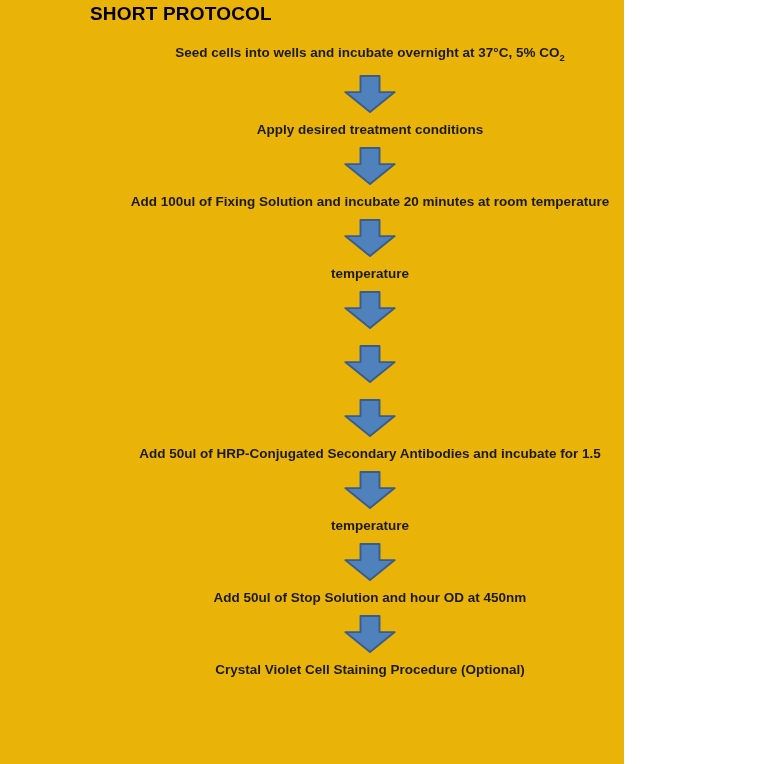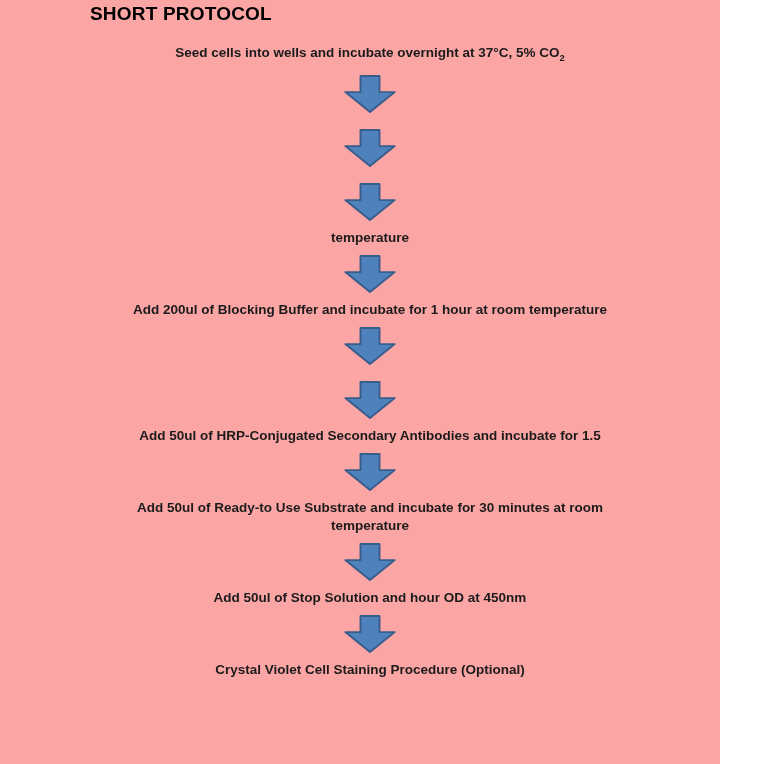--- a/index.html
+++ b/index.html
@@ -3,23 +3,23 @@
 <meta charset="utf-8">
 <style>
   html, body {
     margin: 0;
     padding: 0;
     background: #ffffff;
     font-family: "Liberation Sans", "DejaVu Sans", sans-serif;
   }
   #canvas {
     position: relative;
-    width: 720px;
+    width: 624px;
     height: 764px;
-    background: #fca5a5;
+    background: #eab308;
     overflow: hidden;
   }
   .title {
     position: absolute;
     left: 90px;
     top: 3px;
     font-size: 19px;
     font-weight: bold;
     color: #000000;
     letter-spacing: 0.2px;
@@ -67,61 +67,63 @@
   <div class="flow">
 
     <div class="step">
       <div class="line"><span>Seed cells into wells and incubate overnight at 37°C, 5% CO</span><sub>2</sub></div>
     </div>
 
     <svg class="arrow" viewBox="0 0 54 40">
       <polygon points="17,1 37,1 37,18 53,18 27,39 1,18 17,18" stroke-width="2" stroke-linejoin="round" stroke="#385d8a" fill="#4f81bd"></polygon>
     </svg>
 
+    <div class="step">
+      <div class="line">Apply desired treatment conditions</div>
+    </div>
 
     <svg class="arrow" viewBox="0 0 54 40">
       <polygon points="17,1 37,1 37,18 53,18 27,39 1,18 17,18" stroke-width="2" stroke-linejoin="round" stroke="#385d8a" fill="#4f81bd"></polygon>
     </svg>
 
+    <div class="step">
+      <div class="line">Add 100ul of Fixing Solution and incubate 20 minutes at room temperature</div>
+    </div>
 
     <svg class="arrow" viewBox="0 0 54 40">
       <polygon points="17,1 37,1 37,18 53,18 27,39 1,18 17,18" stroke-width="2" stroke-linejoin="round" stroke="#385d8a" fill="#4f81bd"></polygon>
     </svg>
 
     <div class="step">
       <div class="line">temperature</div>
     </div>
 
     <svg class="arrow" viewBox="0 0 54 40">
       <polygon points="17,1 37,1 37,18 53,18 27,39 1,18 17,18" stroke-width="2" stroke-linejoin="round" stroke="#385d8a" fill="#4f81bd"></polygon>
     </svg>
 
-    <div class="step">
-      <div class="line">Add 200ul of Blocking Buffer and incubate for 1 hour at room temperature</div>
-    </div>
 
     <svg class="arrow" viewBox="0 0 54 40">
       <polygon points="17,1 37,1 37,18 53,18 27,39 1,18 17,18" stroke-width="2" stroke-linejoin="round" stroke="#385d8a" fill="#4f81bd"></polygon>
     </svg>
 
 
     <svg class="arrow" viewBox="0 0 54 40">
       <polygon points="17,1 37,1 37,18 53,18 27,39 1,18 17,18" stroke-width="2" stroke-linejoin="round" stroke="#385d8a" fill="#4f81bd"></polygon>
     </svg>
 
     <div class="step">
       <div class="line">Add 50ul of HRP-Conjugated Secondary Antibodies and incubate for 1.5</div>
     </div>
 
     <svg class="arrow" viewBox="0 0 54 40">
       <polygon points="17,1 37,1 37,18 53,18 27,39 1,18 17,18" stroke-width="2" stroke-linejoin="round" stroke="#385d8a" fill="#4f81bd"></polygon>
     </svg>
 
     <div class="step">
-      <div class="line">Add 50ul of Ready-to Use Substrate and incubate for 30 minutes at room</div>
       <div class="line">temperature</div>
     </div>
 
     <svg class="arrow" viewBox="0 0 54 40">
       <polygon points="17,1 37,1 37,18 53,18 27,39 1,18 17,18" stroke-width="2" stroke-linejoin="round" stroke="#385d8a" fill="#4f81bd"></polygon>
     </svg>
 
     <div class="step">
       <div class="line">Add 50ul of Stop Solution and hour OD at 450nm</div>
     </div>

